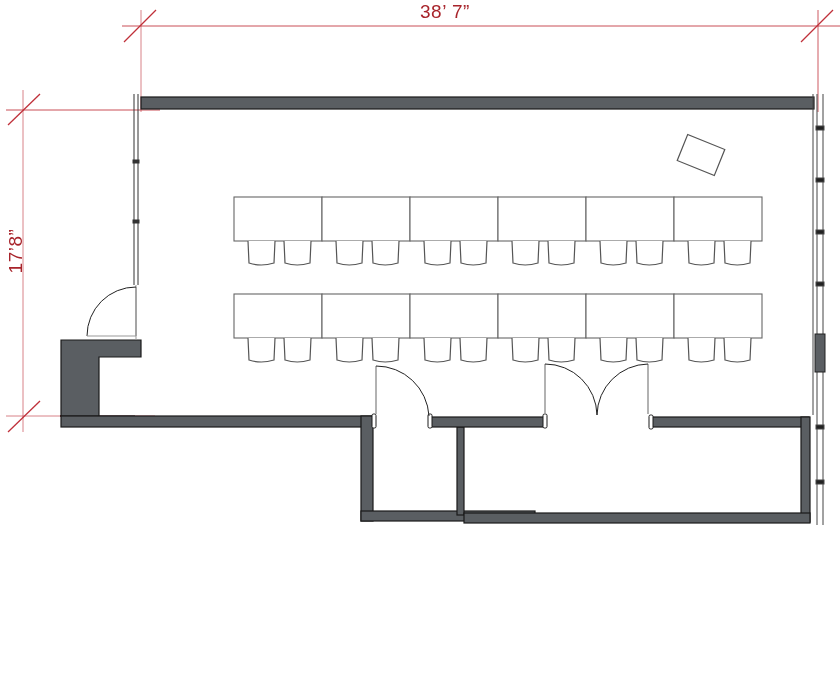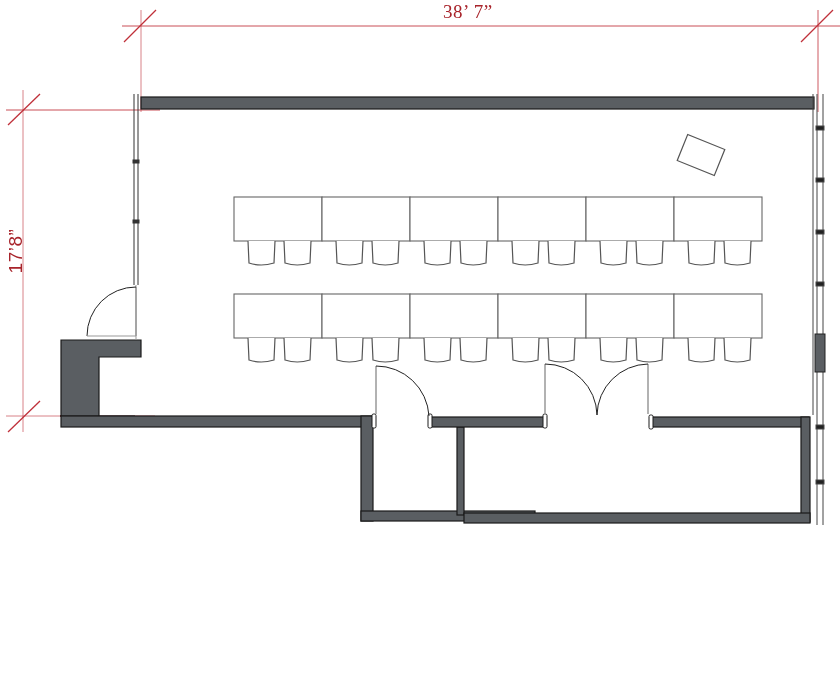--- a/index.html
+++ b/index.html
@@ -1,19 +1,19 @@
 <!DOCTYPE html>
 <html><head>
   <meta charset="utf-8">
   <style>
     html, body { margin: 0; padding: 0; background: #ffffff; }
     body { width: 840px; height: 700px; overflow: hidden; position: relative; font-family: "Liberation Sans", sans-serif; }
     #plan { position: absolute; left: 0; top: 0; width: 840px; height: 700px; }
     .dim-label { position: absolute; color: #a8242b; font-family: "Liberation Sans", sans-serif; font-size: 19px; letter-spacing: 0.5px; }
-    #dim-width-label { left: 443px; top: 1px; font-family: Liberation Serif, serif; }
+    #dim-width-label { left: 420px; top: 1px; }
     #dim-height-label { left: -14px; top: 240px; transform: rotate(-90deg); transform-origin: center; width: 60px; text-align: center; }
   </style>
 </head>
 <body>
 
 <svg id="plan" viewBox="0 0 840 700" xmlns="http://www.w3.org/2000/svg">
 
   <g stroke="#c0303a" stroke-width="1" fill="none">
 
     <line x1="122" y1="26" x2="840" y2="26" stroke-opacity="0.85"></line>

